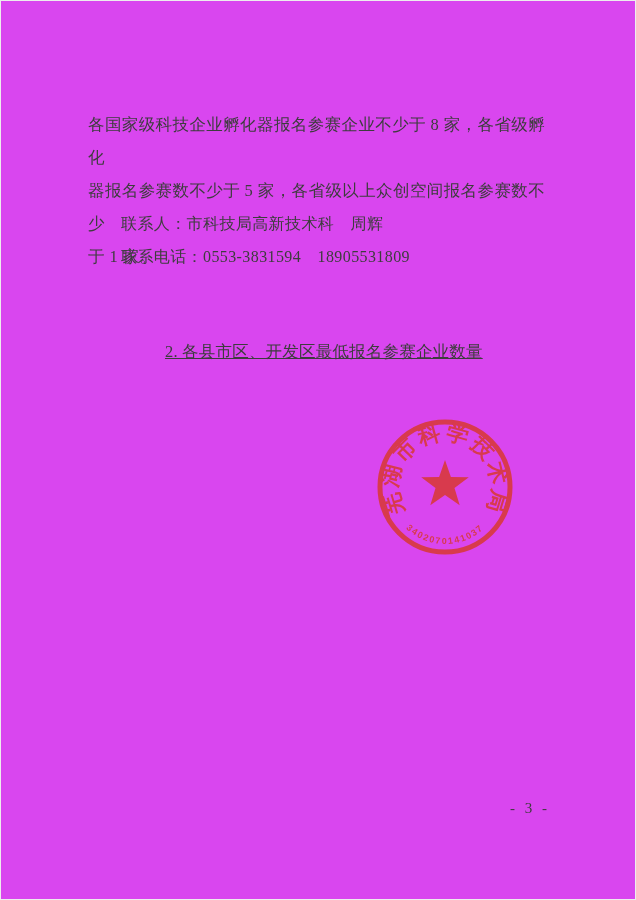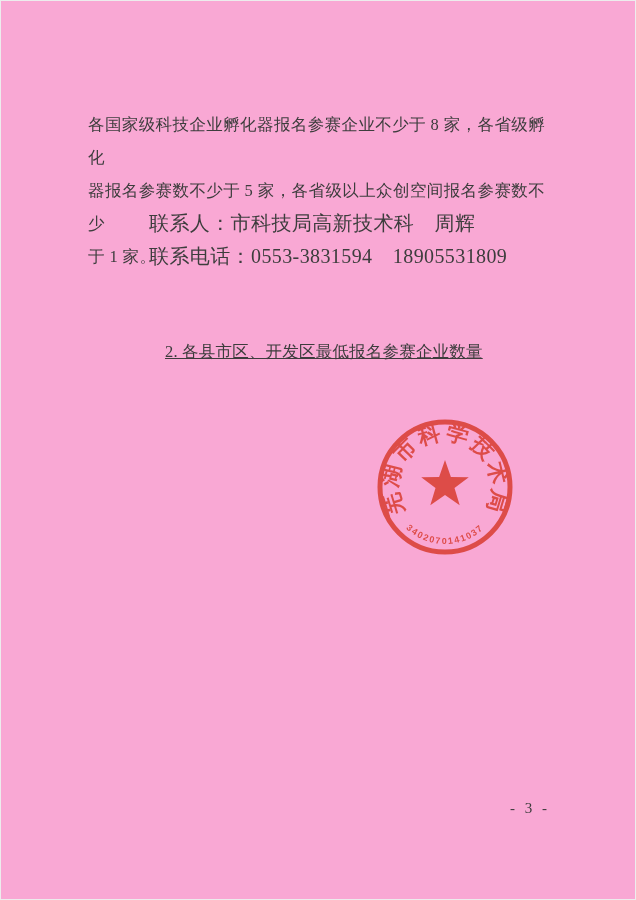--- a/index.html
+++ b/index.html
@@ -1,20 +1,20 @@
 <!DOCTYPE html>
 <html><head>
 <meta charset="utf-8">
 <style>
   html, body { margin: 0; padding: 0; background: #ffffff; }
   .page {
     position: relative;
     width: 636px;
     height: 900px;
-    background: #f9a8d4;
+    background: #d946ef;
     font-family: "Liberation Serif", serif;
     color: #3d3d3d;
     overflow: hidden;
     box-shadow: inset 0 0 0 1px #ededed;
   }
   
   .para {
     position: absolute;
     left: 88px;
     top: 108px;
@@ -22,24 +22,23 @@
     font-size: 16.5px;
     line-height: 33px;
     letter-spacing: 0.4px;
   }
   
   .contacts {
     position: absolute;
     left: 121px;
     top: 207px;
     width: 430px;
-    font-size: 20px;
+    font-size: 16px;
     line-height: 33px;
     letter-spacing: 0.4px;
-    margin-left: 28px;
   }
   
   .attachments {
     position: absolute;
     left: 121px;
     top: 336px;
     width: 440px;
     font-size: 16.5px;
     line-height: 32px;
     letter-spacing: 0.2px;

